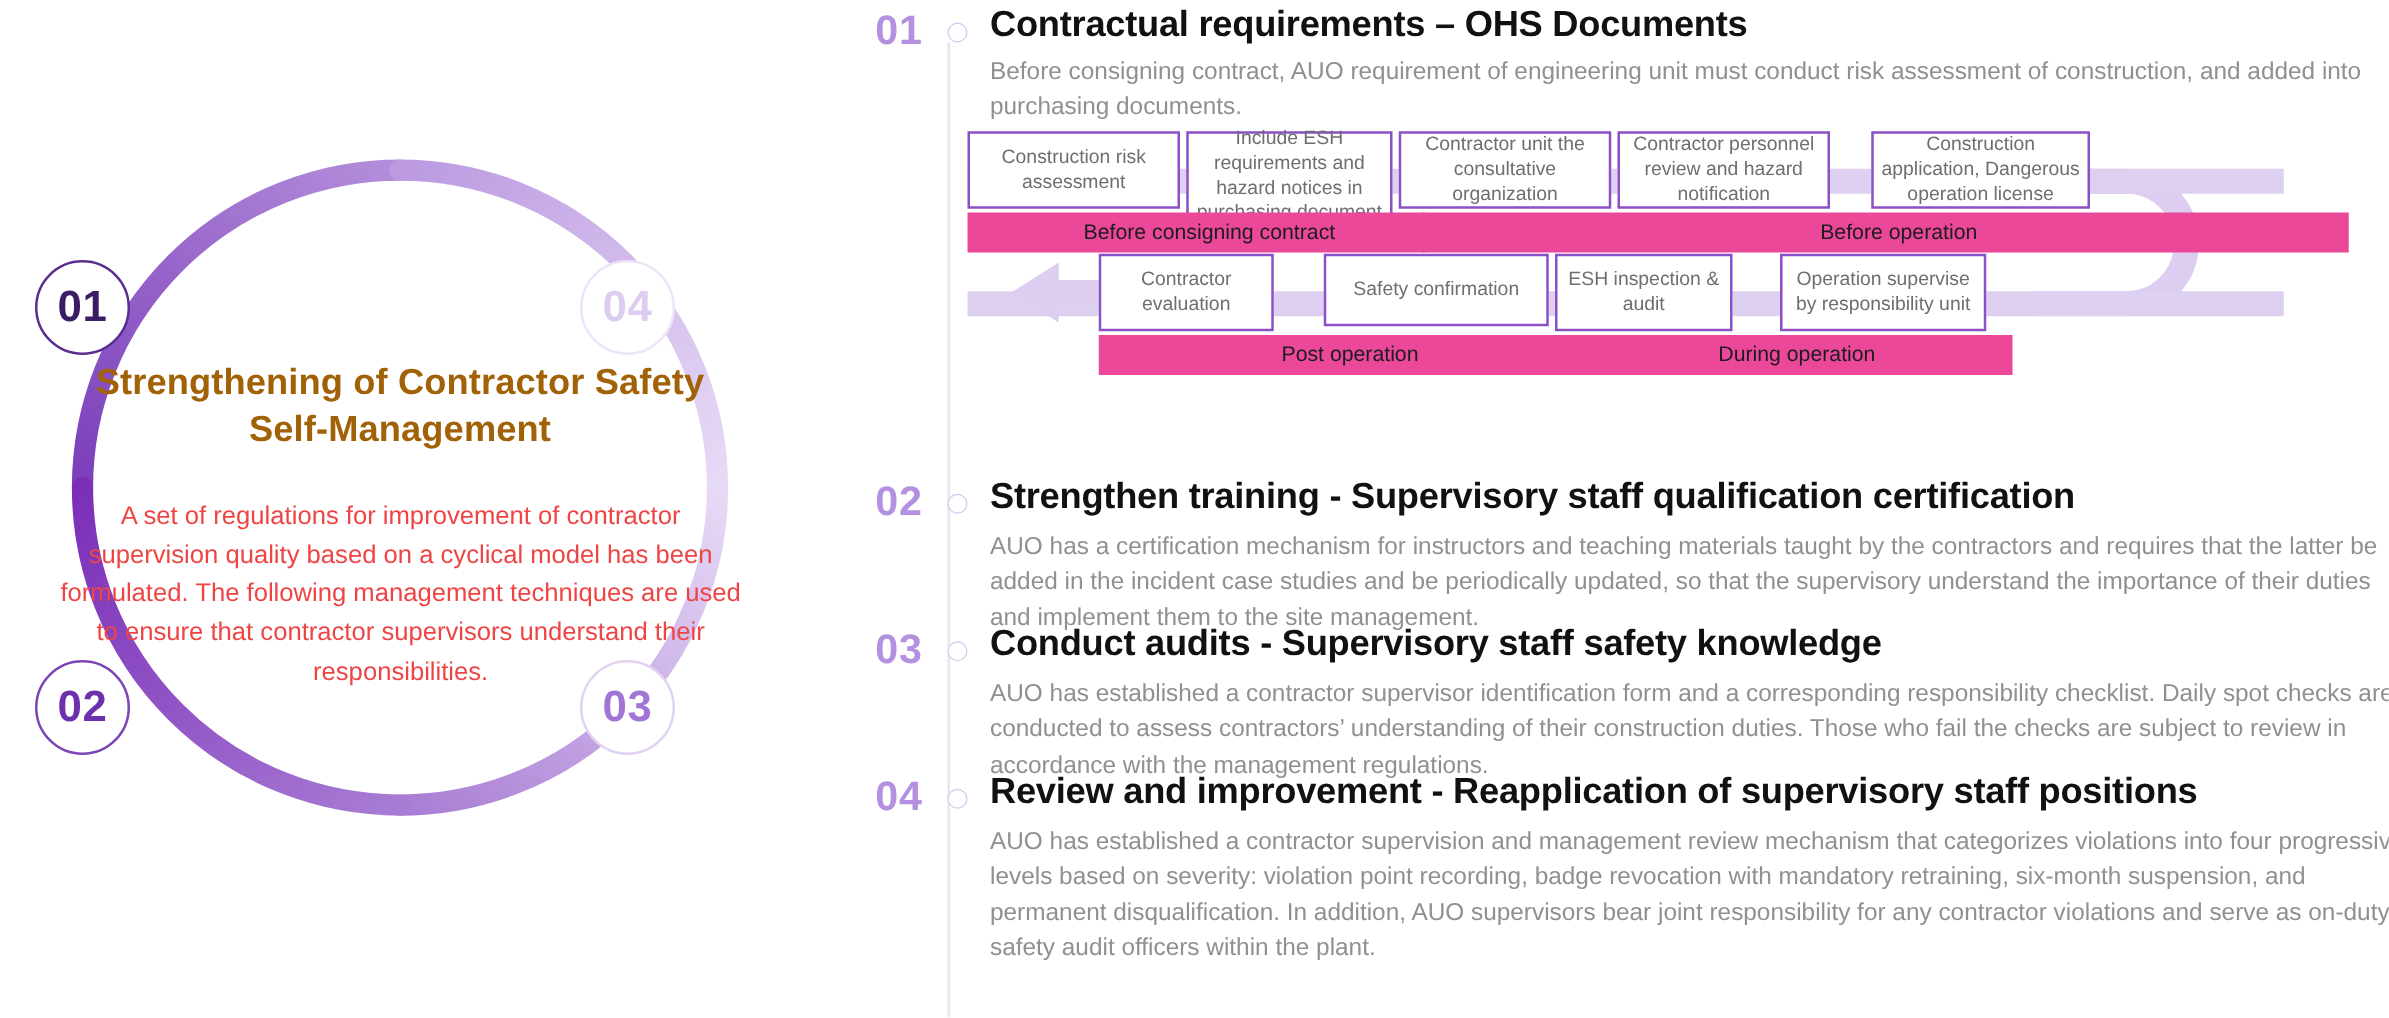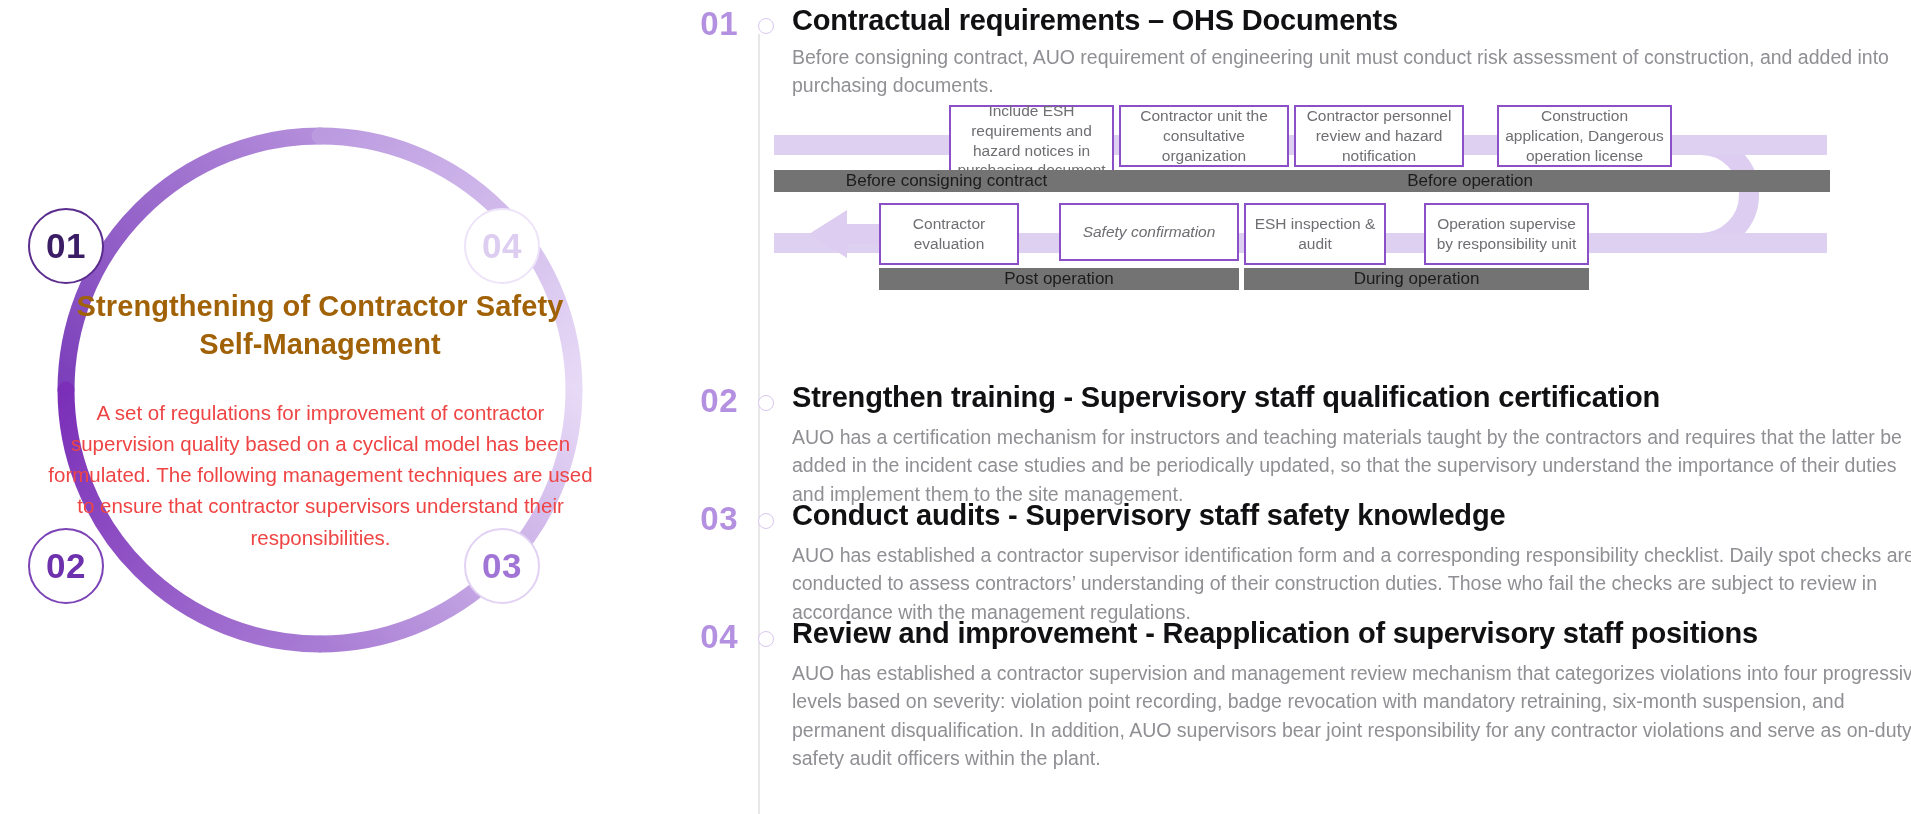--- a/index.html
+++ b/index.html
@@ -81,39 +81,39 @@
   }
   #pill-top{left:0px;top:37px;width:1053px;}
   #pill-bot{left:0px;top:135px;width:1053px;}
 
   .fbox{
     position:absolute;background:#ffffff;border:2.2px solid #8b4fc7;
     box-sizing:border-box;display:flex;align-items:center;justify-content:center;
     text-align:center;font-size:15.5px;line-height:1.28;color:#6e6e73;padding:3px 5px;
   }
   .band{
-    position:absolute;background:#737373;height:22px;
+    position:absolute;background:#ec4899;height:32px;
     display:flex;align-items:center;justify-content:center;
-    font-size:17px;color:#1c1c1e;
+    font-size:17px;color:#1c1c1e;padding-left:21px;
   }
 
   
   #b1{left:0px;   top:7px; width:170px;height:62px;}
   #b2{left:175px; top:7px; width:165px;height:71px;}
   #b3{left:345px; top:7px; width:170px;height:62px;}
   #b4{left:520px; top:7px; width:170px;height:62px;}
   #b5{left:695px; top:7px; width:175px;height:62px;margin-left:28px;}
 
   
   #band1{left:0px;  top:72px;width:345px;}
-  #band2{left:336px;top:72px;width:720px;}
+  #band2{left:364px;top:72px;width:720px;}
 
   
   #b6{left:105px; top:105px;width:140px;height:62px;}
-  #b7{left:285px; top:105px;width:180px;height:58px;font-style:italic;}
+  #b7{left:285px; top:105px;width:180px;height:58px;}
   #b8{left:470px; top:105px;width:142px;height:62px;}
   #b9{left:650px; top:105px;width:165px;height:62px;}
 
   
   #band3{left:105px;top:170px;width:360px;}
   #band4{left:470px;top:170px;width:345px;}
 
   #arrowhead{position:absolute;left:35px;top:108px;width:80px;height:56px;}
   #loop{position:absolute;left:855px;top:0px;width:150px;height:195px;}
 </style>
@@ -186,20 +186,21 @@
         <path d="M 30,47 H 72 A 48,48 0 0 1 120,95 V 97 A 48,48 0 0 1 72,145 H 0" fill="none" stroke="#ddcdf1" stroke-width="20"></path>
       </svg>
 
       <div class="pill-bg" id="pill-top"></div>
       <div class="pill-bg" id="pill-bot"></div>
 
       <svg id="arrowhead" viewBox="0 0 80 56">
         <polygon points="0,28 38,4 38,18 80,18 80,38 38,38 38,52" fill="#ddcdf1"></polygon>
       </svg>
 
+      <div class="fbox" id="b1">Construction risk assessment</div>
       <div class="fbox" id="b2">Include ESH requirements and hazard notices in purchasing document</div>
       <div class="fbox" id="b3">Contractor unit the consultative organization</div>
       <div class="fbox" id="b4">Contractor personnel review and hazard notification</div>
       <div class="fbox" id="b5">Construction application, Dangerous operation license</div>
 
       <div class="band" id="band1">Before consigning contract</div>
       <div class="band" id="band2">Before operation</div>
 
       <div class="fbox" id="b6">Contractor evaluation</div>
       <div class="fbox" id="b7">Safety confirmation</div>

